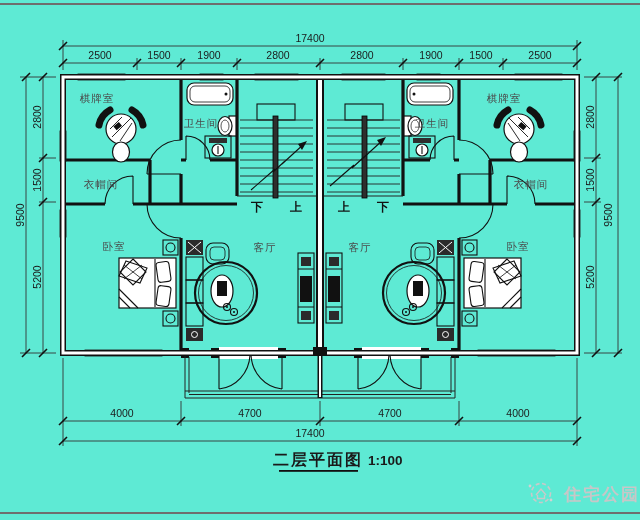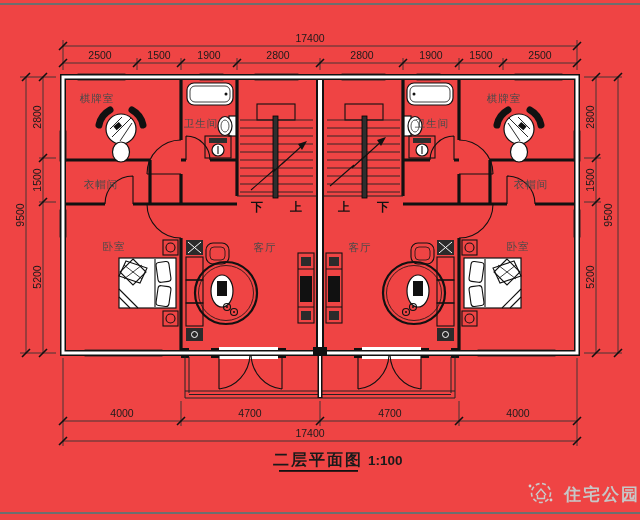--- a/index.html
+++ b/index.html
@@ -1,16 +1,16 @@
 <!DOCTYPE html>
 <html><head>
 <meta charset="utf-8">
 <style>
   html,body{margin:0;padding:0;background:#ffffff;}
-  .stage{position:relative;width:640px;height:520px;background:#ef4444;overflow:hidden;}
+  .stage{position:relative;width:640px;height:520px;background:#5eead4;overflow:hidden;}
   svg{display:block;font-family:"Liberation Sans",sans-serif;}
   .dim{font-size:10.5px;fill:#1b1b1b;text-anchor:middle;}
   .room{font-size:10.5px;fill:#4a4a4a;text-anchor:middle;letter-spacing:1px;}
   .stairlbl{font-size:12px;font-weight:700;fill:#111;text-anchor:middle;}
   .title-txt{font-size:16px;font-weight:700;fill:#1a1a1a;text-anchor:middle;letter-spacing:2px;}
   .scale-txt{font-size:13.5px;font-weight:700;fill:#1a1a1a;text-anchor:start;}
   .wm-txt{font-size:17px;fill:#c7c7c7;text-anchor:start;letter-spacing:2px;font-weight:700;}
   .wall-outer{fill:none;stroke:#111;stroke-width:6;}
   .wall-core{fill:none;stroke:#fff;stroke-width:3;}
   .iwall{fill:none;stroke:#111;stroke-width:3.2;}

